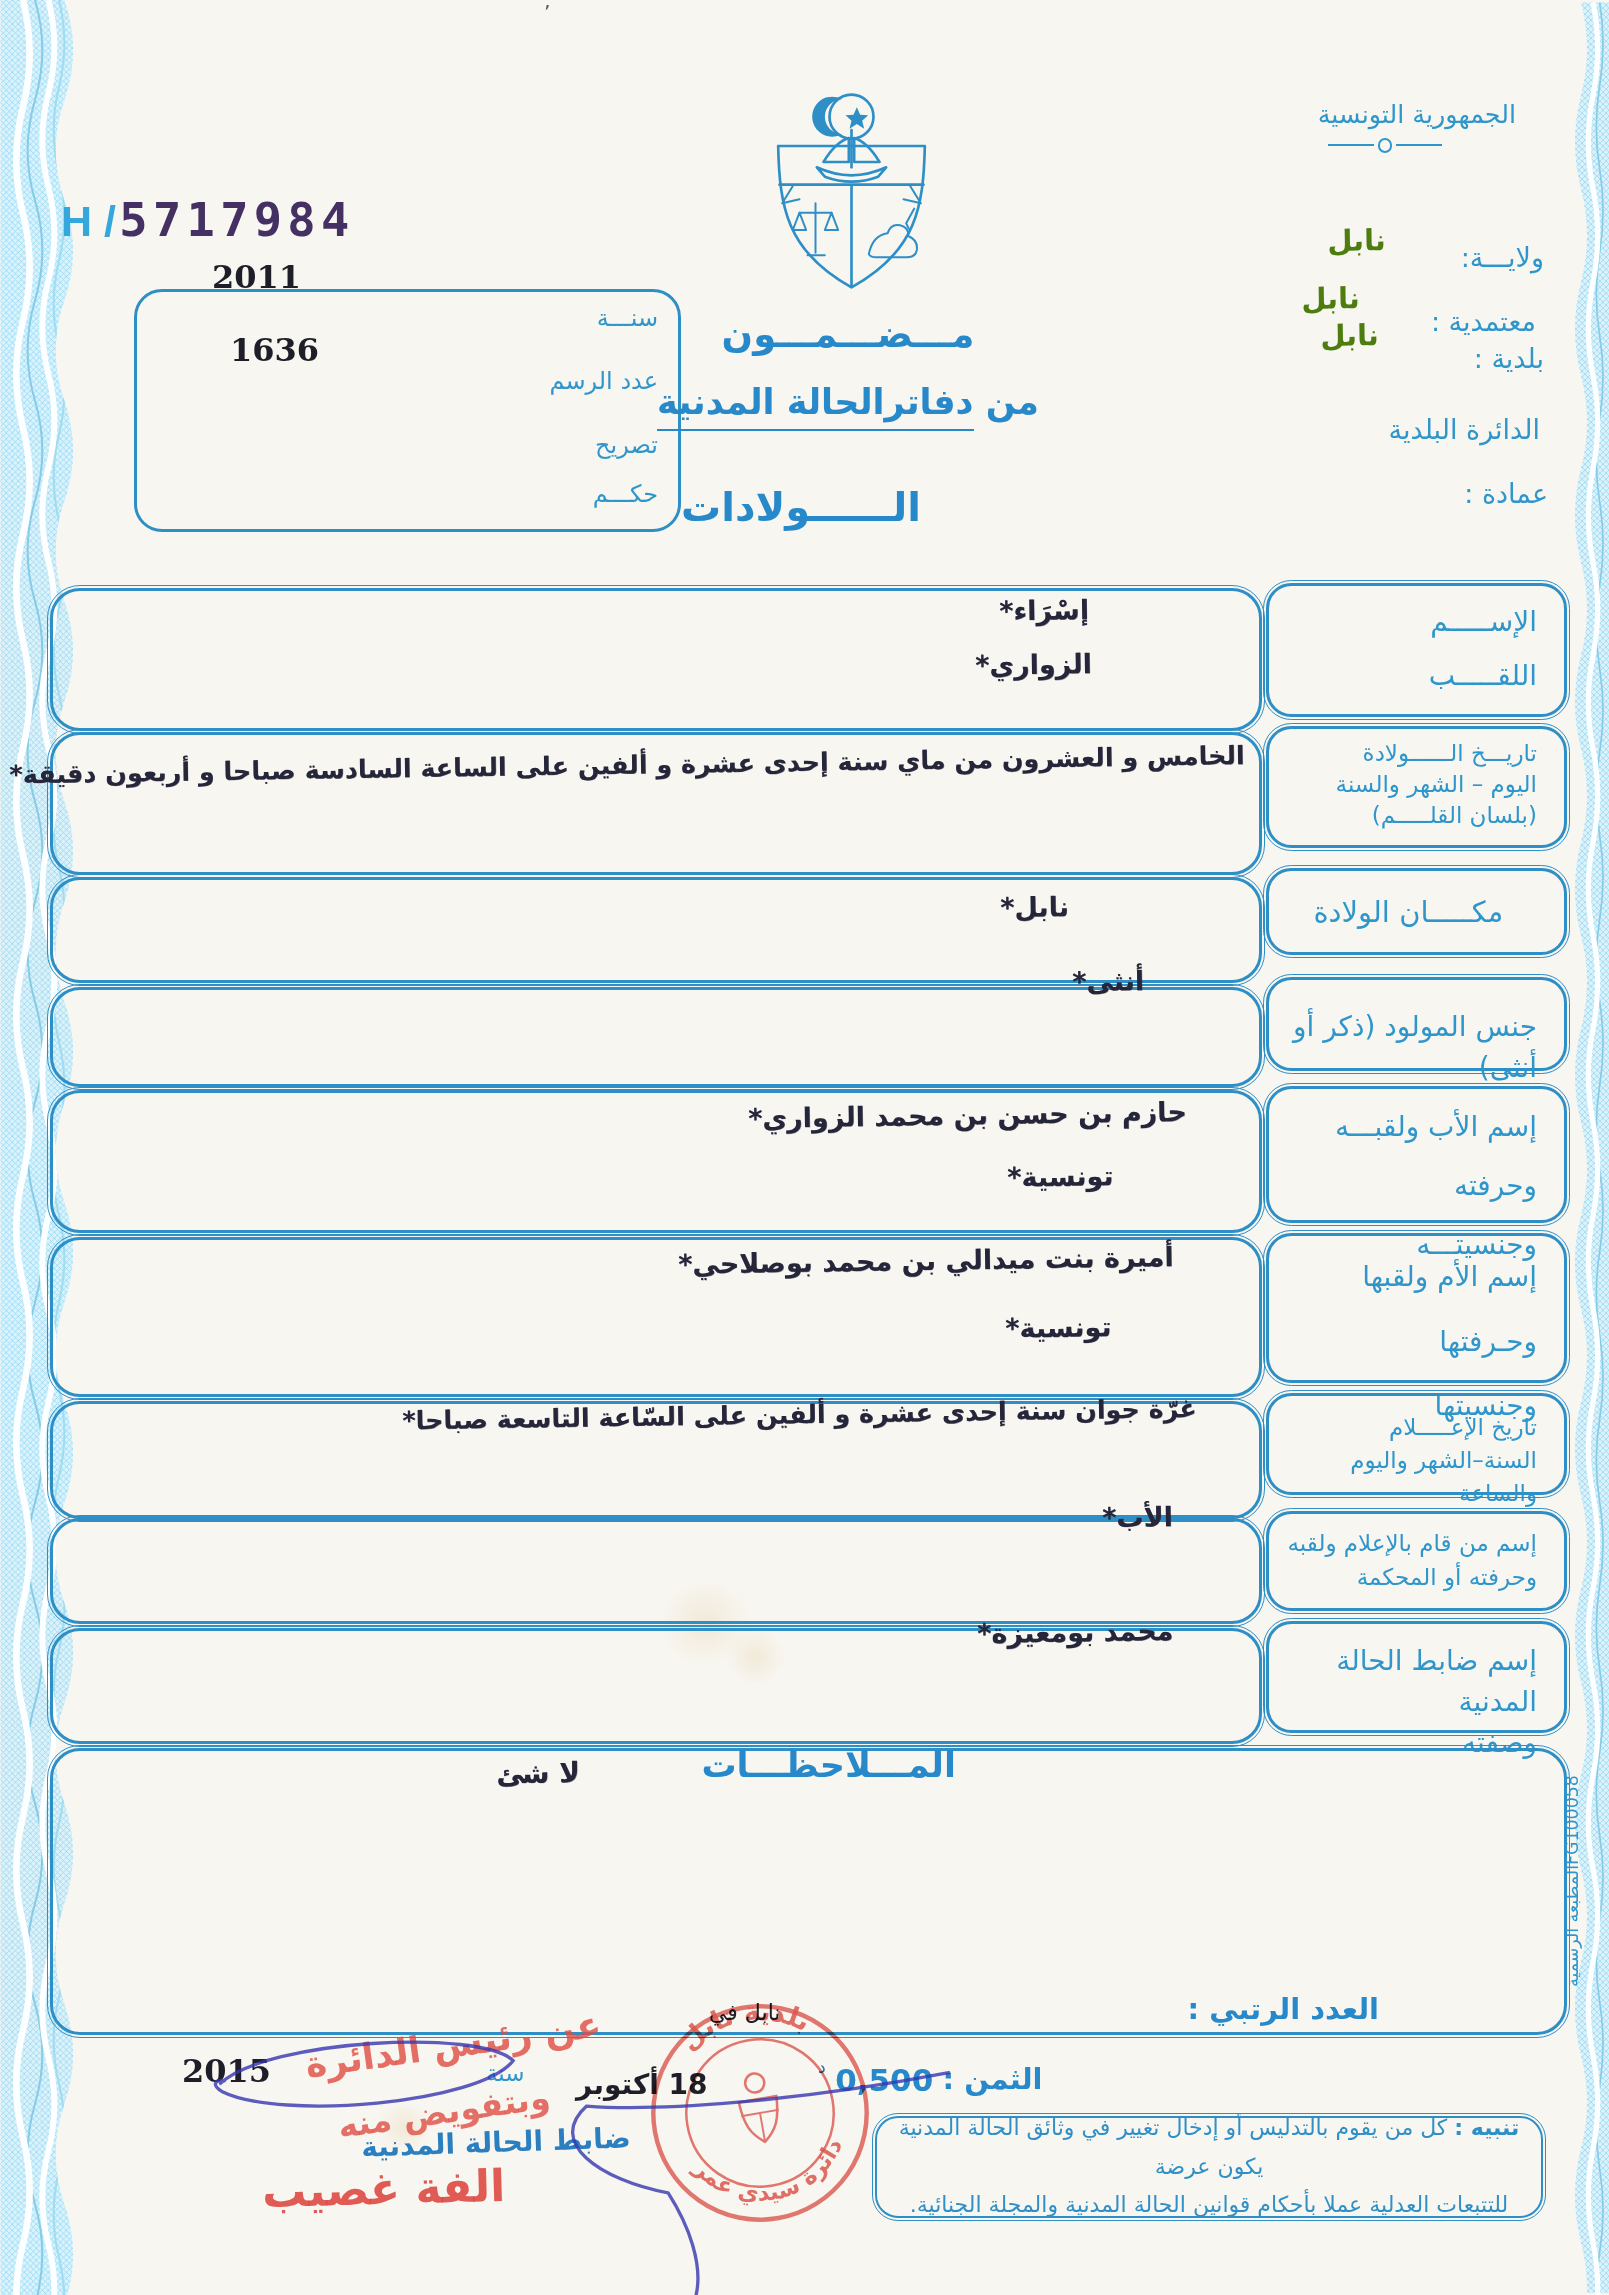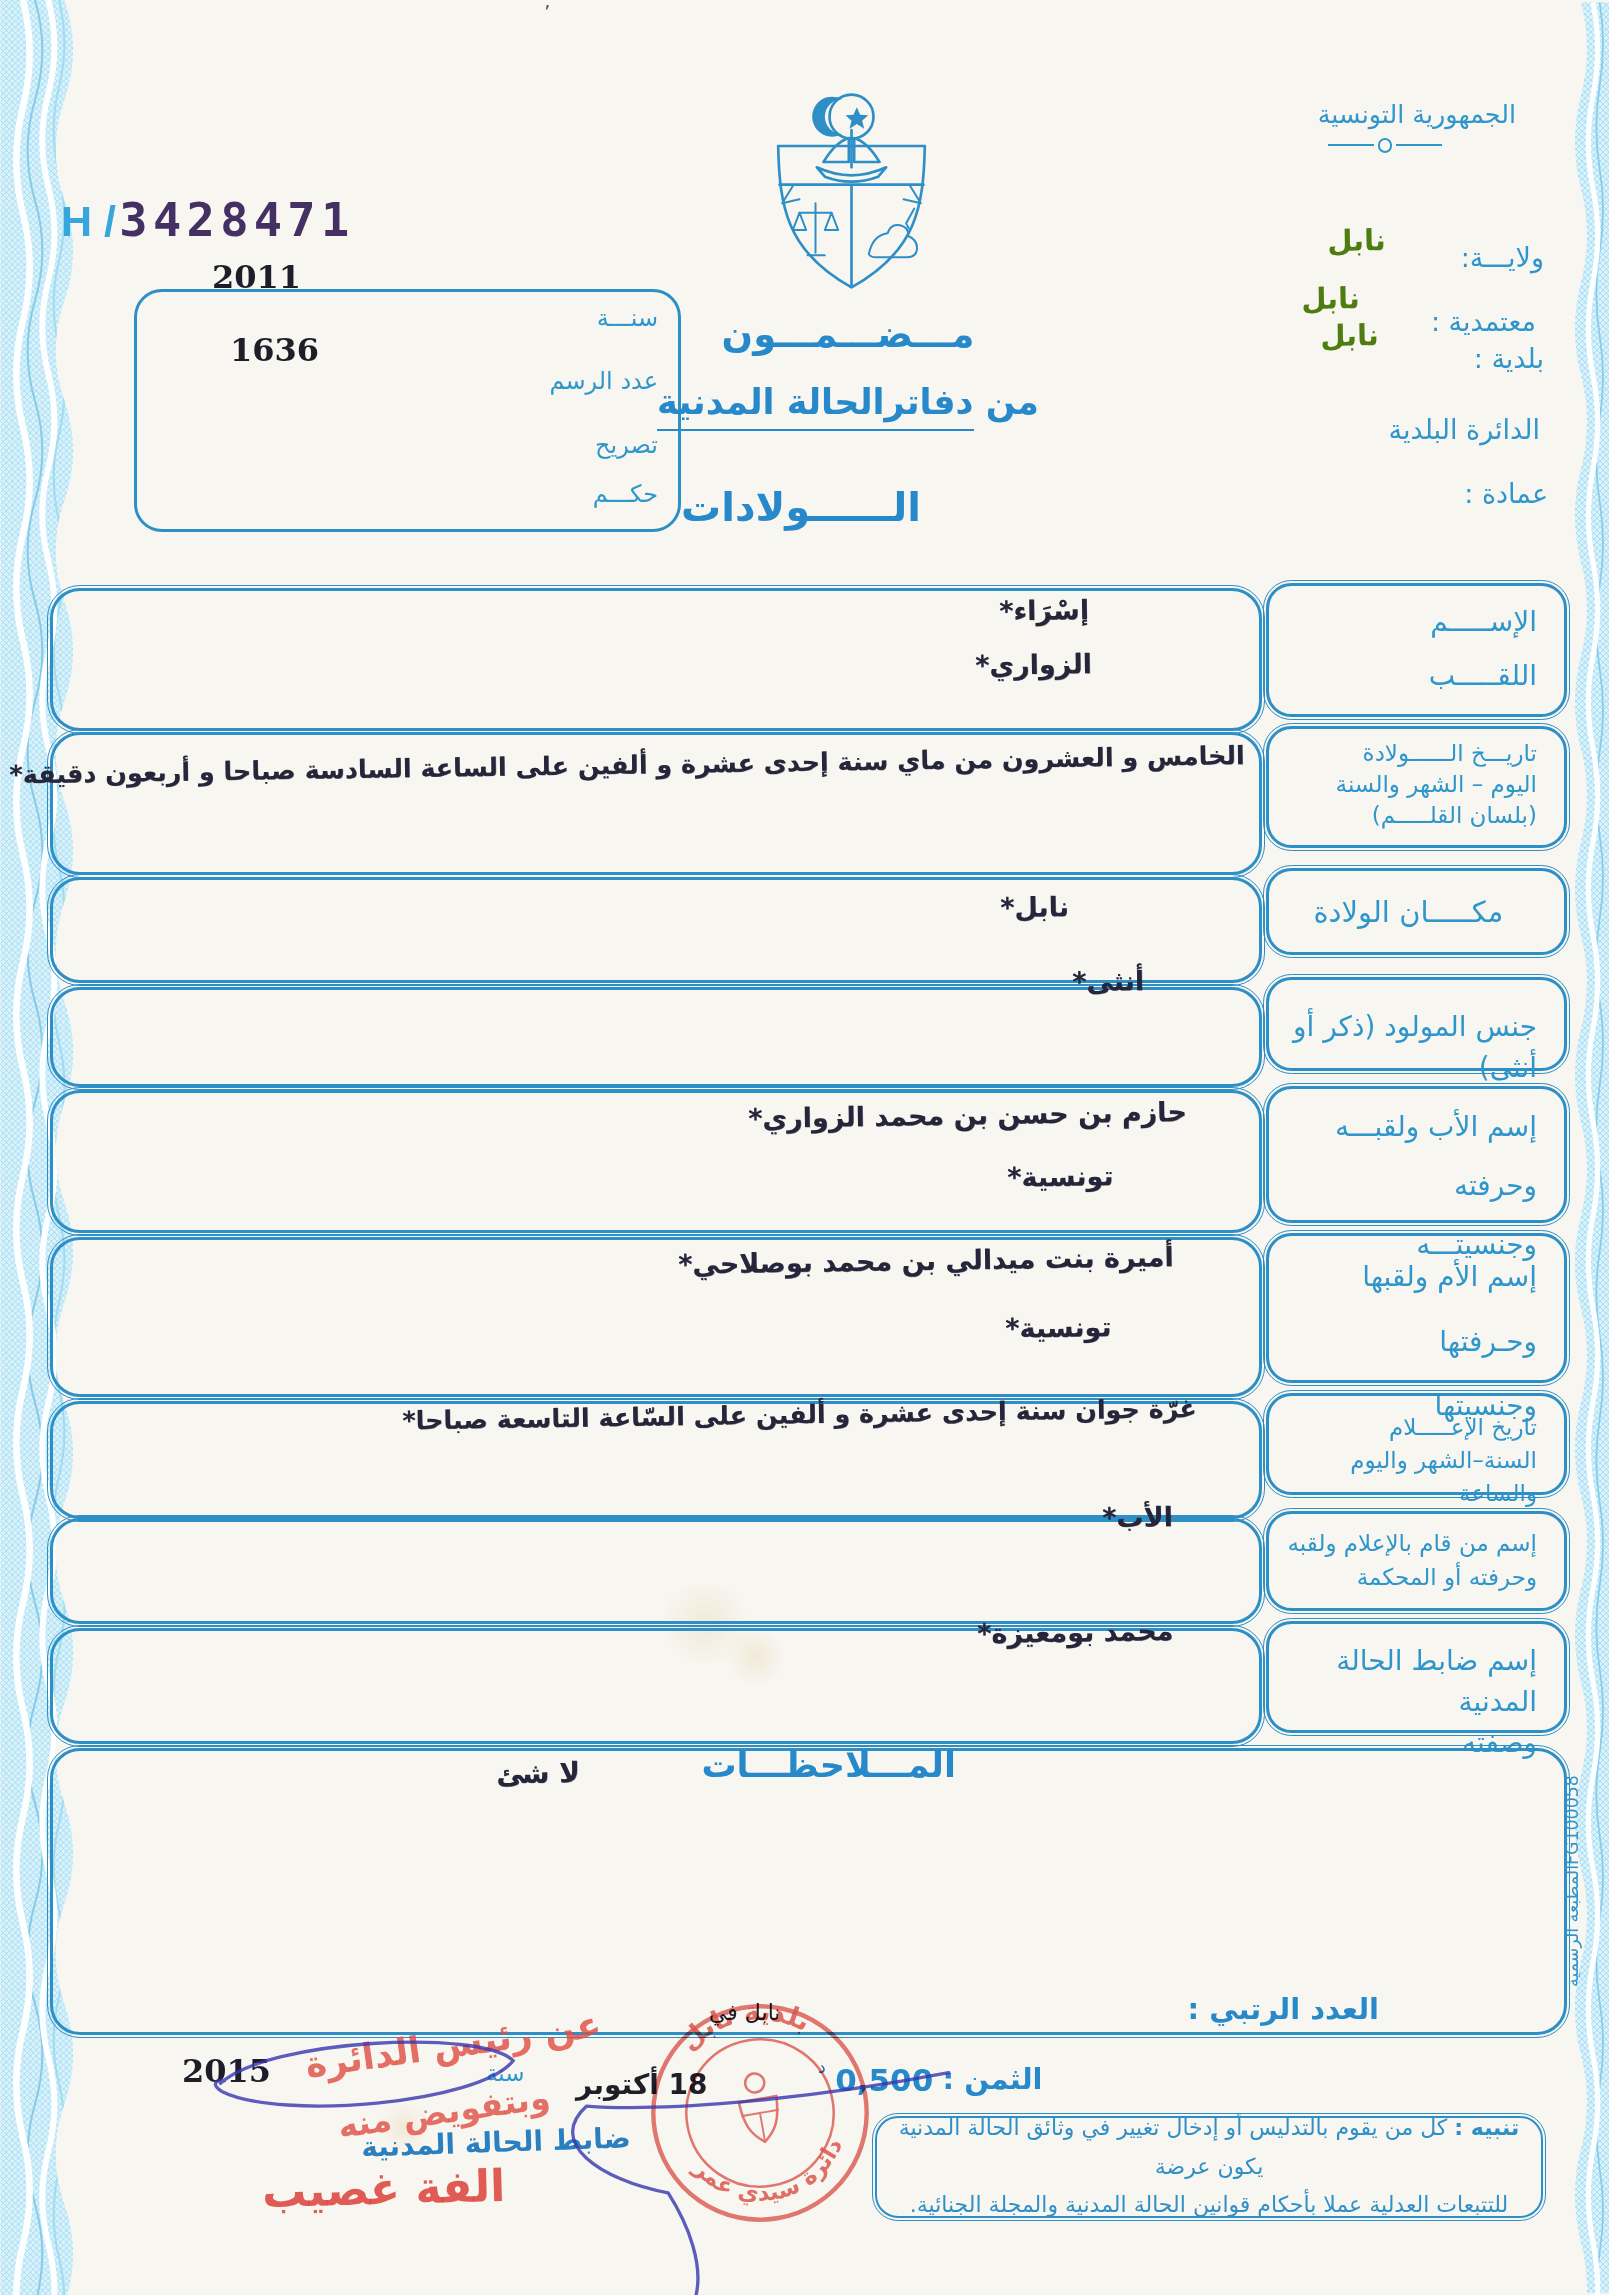--- a/index.html
+++ b/index.html
@@ -124,21 +124,21 @@
 
   <div class="republic blue">الجمهورية التونسية</div>
   <div class="divider">
       <span class="ln"></span>
       <span class="o"></span>
       <span class="ln"></span>
     </div>
 
   <div class="serial">
     <span class="hp">H /</span>
-    <span class="num">3428471</span>
+    <span class="num">5717984</span>
   </div>
 
   <div class="yr2011">2011</div>
   <div class="yr1636">1636</div>
   <div class="stampbox">
     <span class="lbl" style="top:12px;">سنـــة</span>
     <span class="lbl" style="top:75px;">عدد الرسم</span>
     <span class="lbl" style="top:139px;">تصريح</span>
     <span class="lbl" style="top:188px;">حكـــم</span>
   </div>

